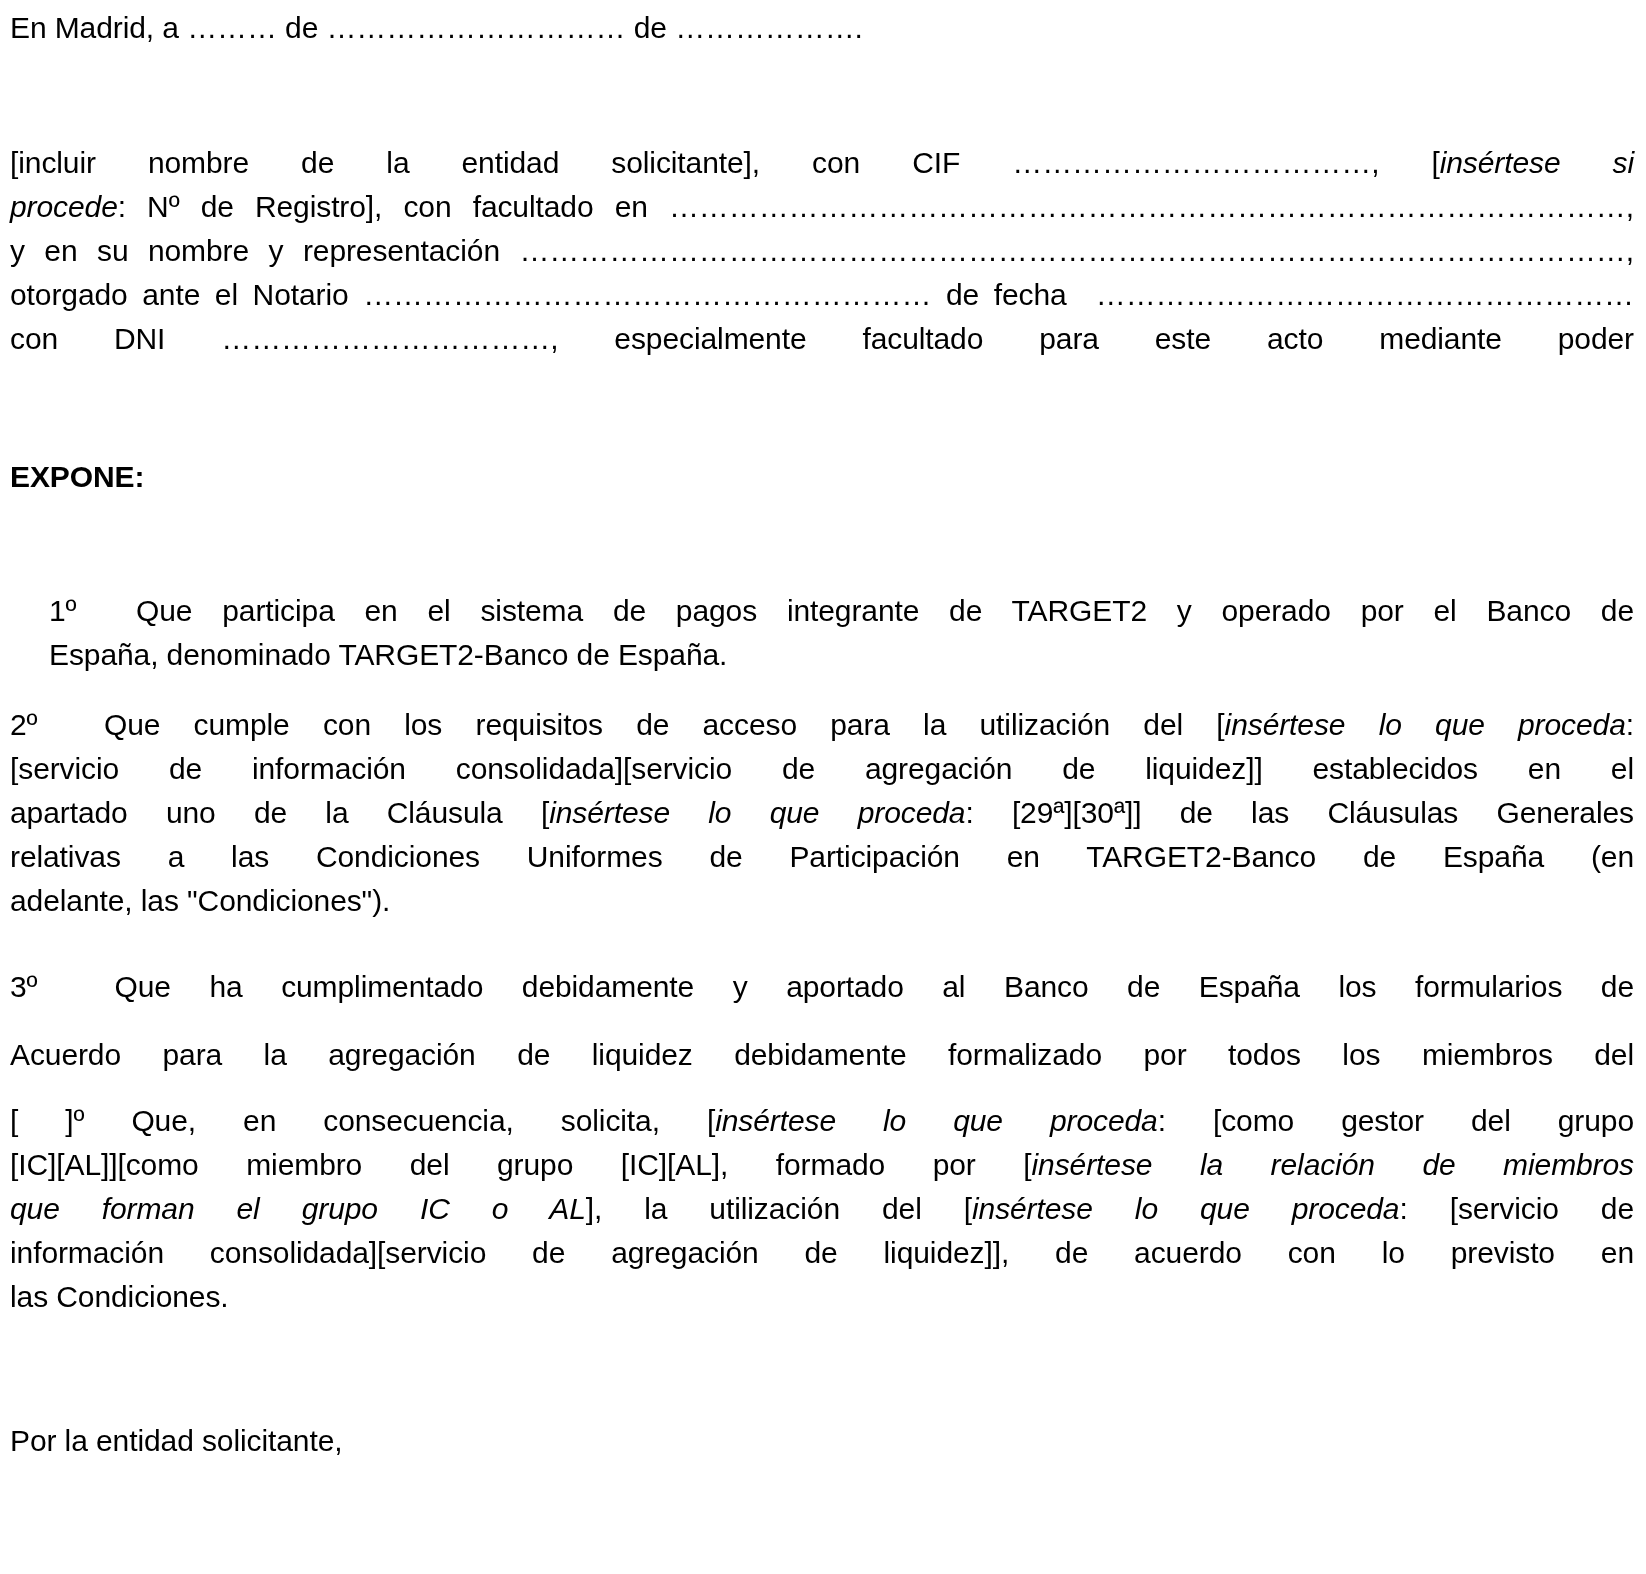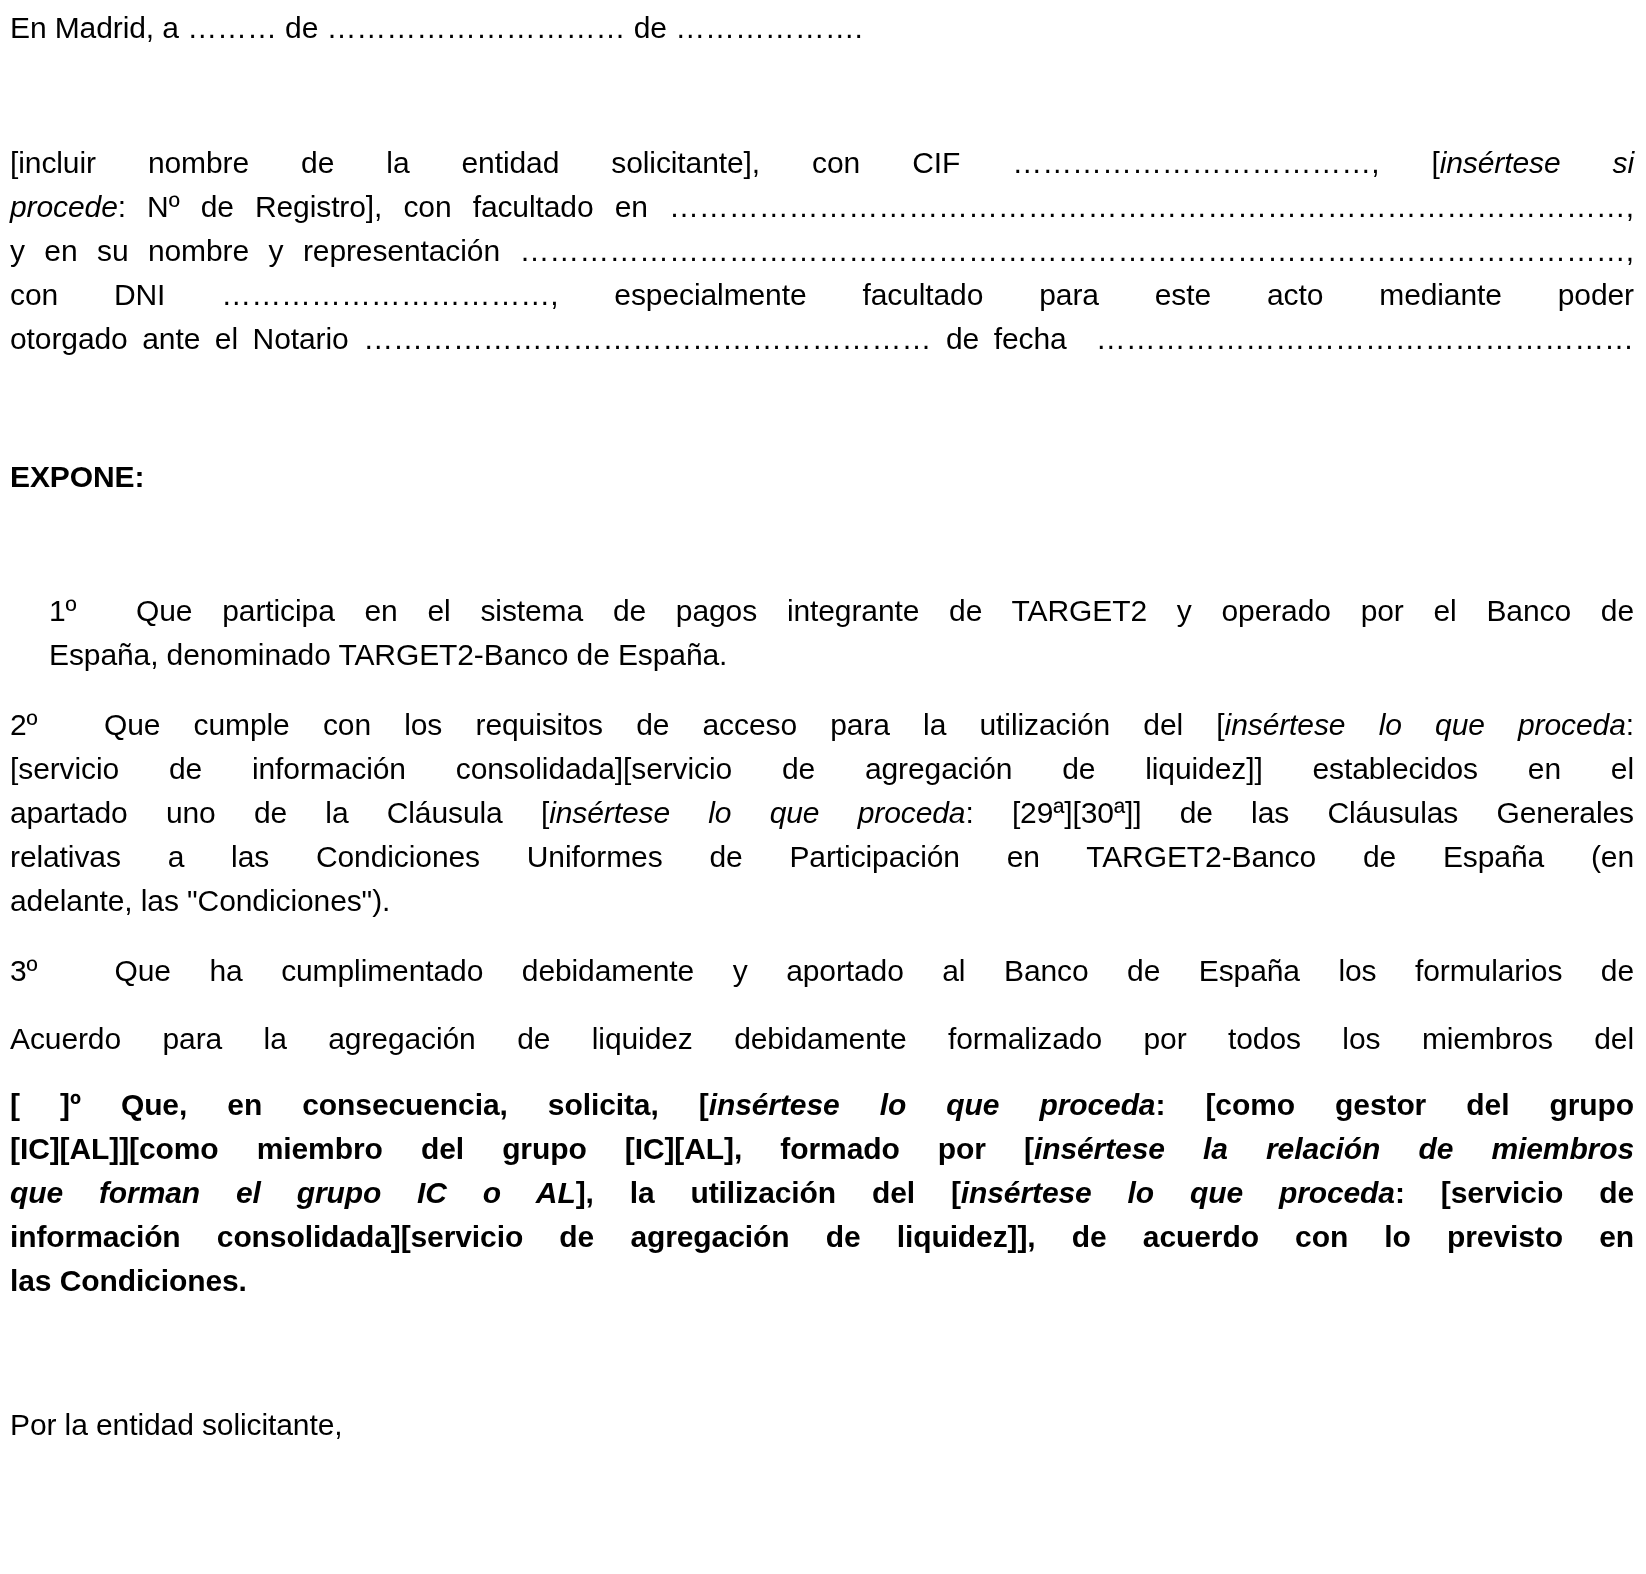--- a/index.html
+++ b/index.html
@@ -15,24 +15,24 @@
     font-family: "Liberation Sans", "DejaVu Sans", sans-serif;
     font-size: 30px;
     letter-spacing: -0.1px;
     color: #000000;
   }
   .para { margin: 0; }
   .p0 { margin-bottom: 91px; }
   .p1 { margin-bottom: 94px; }
   .p2 { margin-bottom: 90px; }
   .p3 { margin-bottom: 26px; margin-left: 39px; }
-  .p4 { margin-bottom: 26px; }
+  .p4 { margin-bottom: 42px; }
   .p5 { margin-bottom: 24px; }
   .p6 { margin-bottom: 22px; }
-  .p7 { margin-bottom: 100px; font-weight: bold; }
+  .p7 { margin-bottom: 100px; }
   .p8 { margin-bottom: 0; }
   .line {
     line-height: 44px;
     min-height: 44px;
     white-space: normal;
   }
   .just {
     text-align: justify;
     text-align-last: justify;
     -moz-text-align-last: justify;
@@ -44,22 +44,22 @@
 <body>
 
 <main class="page">
   <section class="para p0">
       <div class="line"><span>En Madrid, a </span><span>………</span><span> de </span><span>…………………………</span><span> de </span><span>………………</span><span>.</span></div>
     </section>
   <section class="para p1">
       <div class="line just"><span>[incluir nombre de la entidad solicitante], con CIF </span><span>………………………………</span><span>, [</span><i>insértese si</i></div>
       <div class="line just"><i>procede</i><span>: Nº de Registro], con facultado en </span><span>……………………………………………………………………………………</span><span>,</span></div>
       <div class="line just"><span>y en su nombre y representación </span><span>…………………………………………………………………………………………………</span><span>,</span></div>
+      <div class="line just"><span>otorgado ante el Notario </span><span>…………………………………………………</span><span> de fecha&nbsp; </span><span>………………………………………………</span></div>
       <div class="line just"><span>con DNI </span><span>……………………………</span><span>, especialmente facultado para este acto mediante poder</span></div>
-      <div class="line just"><span>otorgado ante el Notario </span><span>…………………………………………………</span><span> de fecha&nbsp; </span><span>………………………………………………</span></div>
     </section>
   <section class="para p2 bold">
       <div class="line"><span>EXPONE:</span></div>
     </section>
   <section class="para p3">
       <div class="line just"><span>1º&nbsp; Que participa en el sistema de pagos integrante de TARGET2 y operado por el Banco de</span></div>
       <div class="line"><span>España, denominado TARGET2-Banco de España.</span></div>
     </section>
   <section class="para p4">
       <div class="line just"><span>2º&nbsp; Que cumple con los requisitos de acceso para la utilización del [</span><i>insértese lo que proceda</i><span>:</span></div>

